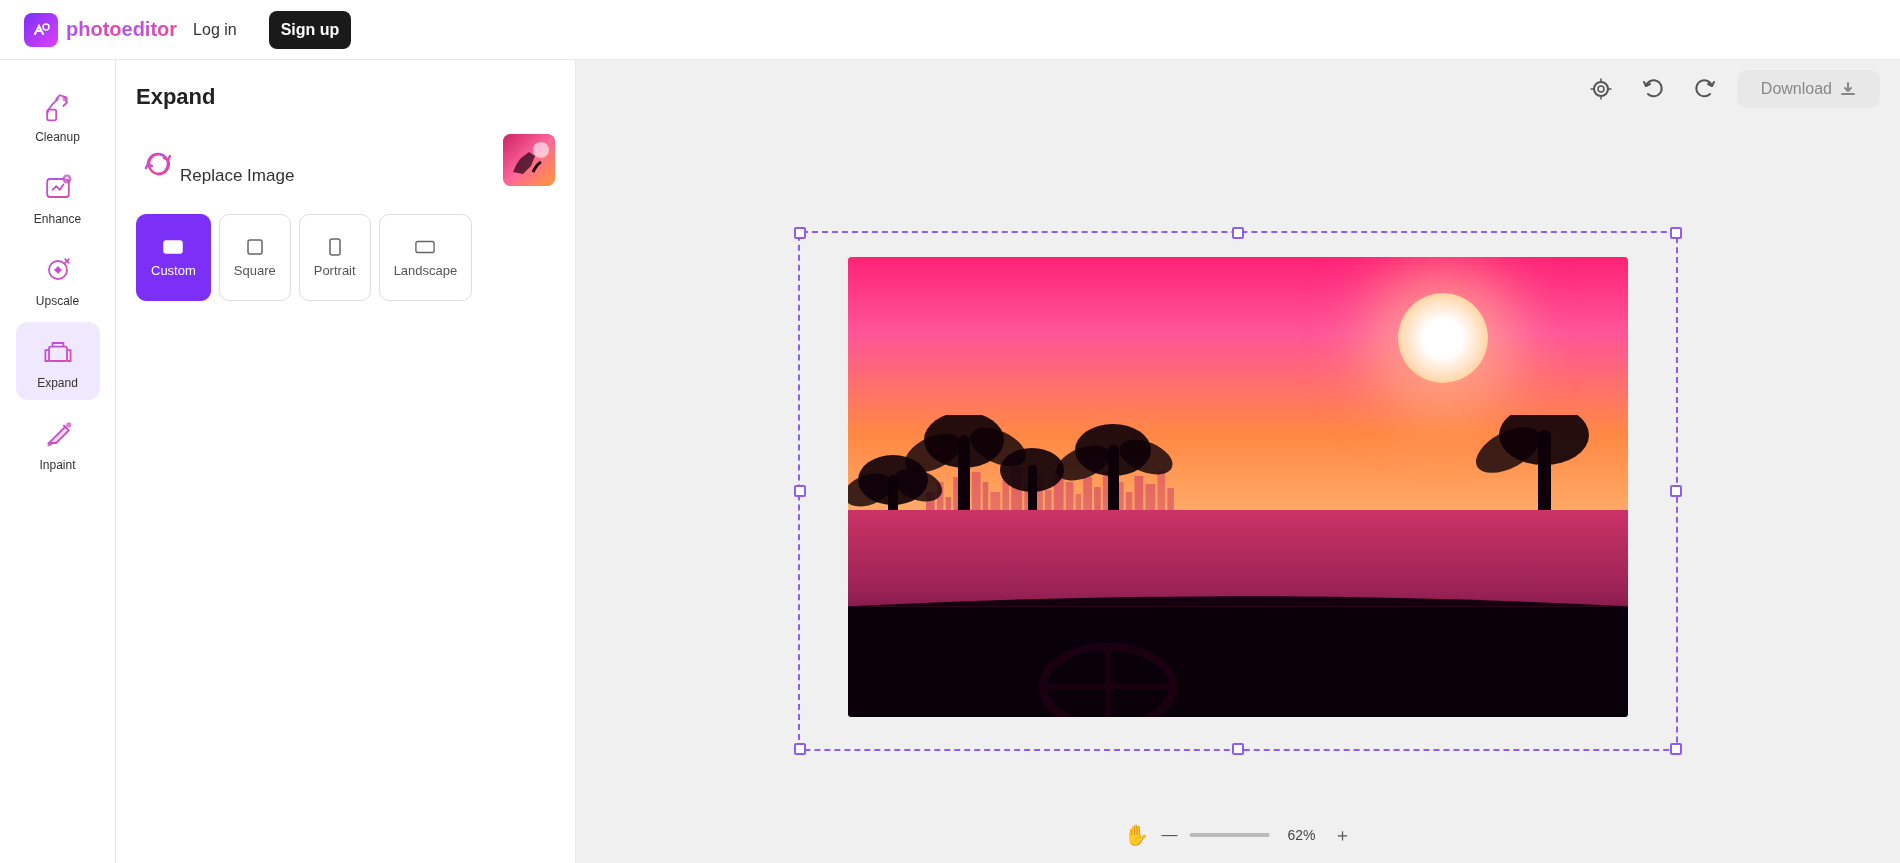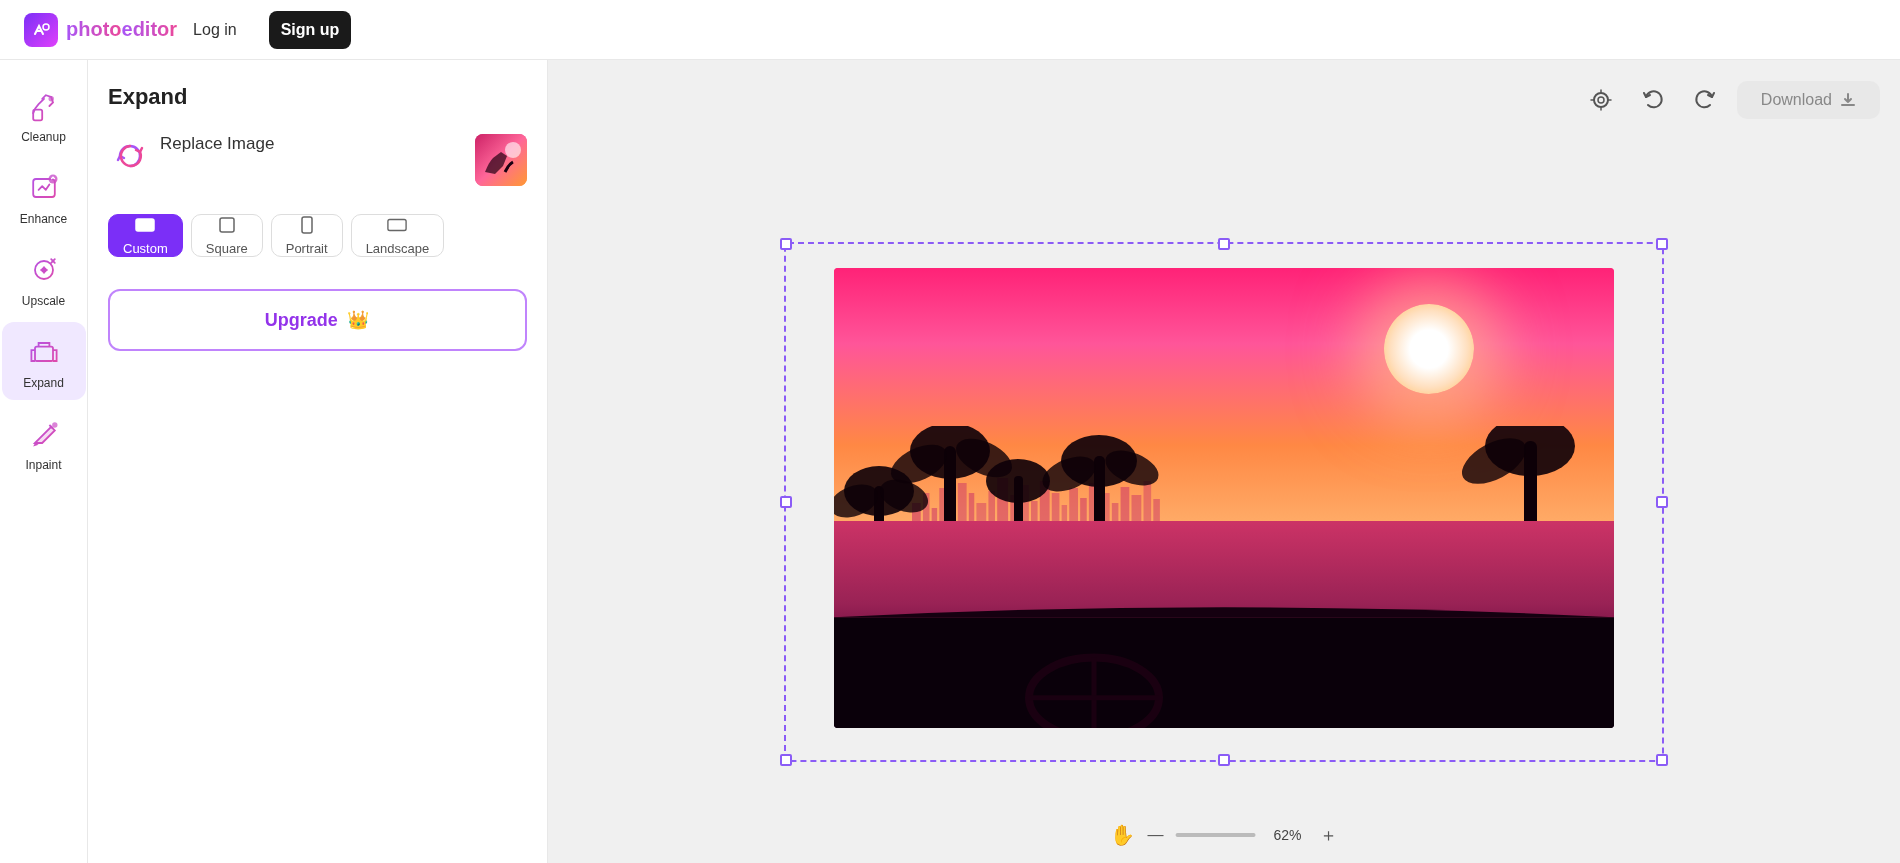--- a/index.html
+++ b/index.html
@@ -78,21 +78,21 @@
 
     
     .main-body {
       display: flex;
       flex: 1;
       overflow: hidden;
     }
 
     
     .sidebar {
-      width: 88px;
+      width: 116px;
       background: #fff;
       border-right: 1px solid #e8e8e8;
       display: flex;
       flex-direction: column;
       align-items: center;
       padding: 16px 0;
       gap: 4px;
       flex-shrink: 0;
     }
     .sidebar-item {
@@ -140,22 +140,22 @@
     .panel-title {
       font-size: 22px;
       font-weight: 600;
       color: #222;
       margin-bottom: 24px;
     }
 
     
     .replace-row {
       display: flex;
-      align-items: flex-start;
-      gap: 8px;
+      align-items: flex-end;
+      gap: 0;
       margin-bottom: 28px;
     }
     .replace-icon-btn {
       width: 44px;
       height: 44px;
       display: flex;
       align-items: center;
       justify-content: center;
       border: none;
       background: none;
@@ -180,21 +180,21 @@
     .aspect-buttons {
       display: flex;
       gap: 8px;
       margin-bottom: 32px;
     }
     .aspect-btn {
       display: flex;
       flex-direction: column;
       align-items: center;
       gap: 6px;
-      padding: 0 14px;
+      padding: 22px 14px;
       border: 1.5px solid #ddd;
       border-radius: 10px;
       background: #fff;
       cursor: pointer;
       font-size: 13px;
       color: #555;
       min-width: 64px;
       transition: all 0.15s;
     }
     .aspect-btn.active {
@@ -238,21 +238,21 @@
       flex-direction: column;
       position: relative;
       overflow: hidden;
     }
 
     
     .canvas-toolbar {
       display: flex;
       align-items: center;
       justify-content: flex-end;
-      padding: 20px 20px;
+      padding: 9px 20px;
       gap: 12px;
       flex-shrink: 0;
     }
     .toolbar-icon-btn {
       width: 40px;
       height: 40px;
       border-radius: 8px;
       border: none;
       background: none;
       cursor: pointer;
@@ -572,24 +572,20 @@
       <button class="aspect-btn">
         <div class="icon-shape">
           <svg width="22" height="14" viewBox="0 0 22 14">
             <rect x="1" y="1" width="20" height="12" rx="2" fill="none" stroke="#666" stroke-width="1.5"></rect>
           </svg>
         </div>
         <span>Landscape</span>
       </button>
     </div>
 
-    <button class="upgrade-btn">
-      <span>Upgrade</span>
-      <span class="crown-icon">👑</span>
-    </button>
 
   </div>
 
   <div class="canvas-area">
 
     <div class="canvas-toolbar">
       <button class="toolbar-icon-btn" title="Preview">
         <svg width="22" height="22" viewBox="0 0 22 22" fill="none">
           <circle cx="11" cy="11" r="7" stroke="#555" stroke-width="2"></circle>
           <circle cx="11" cy="11" r="3" stroke="#555" stroke-width="1.5"></circle>

